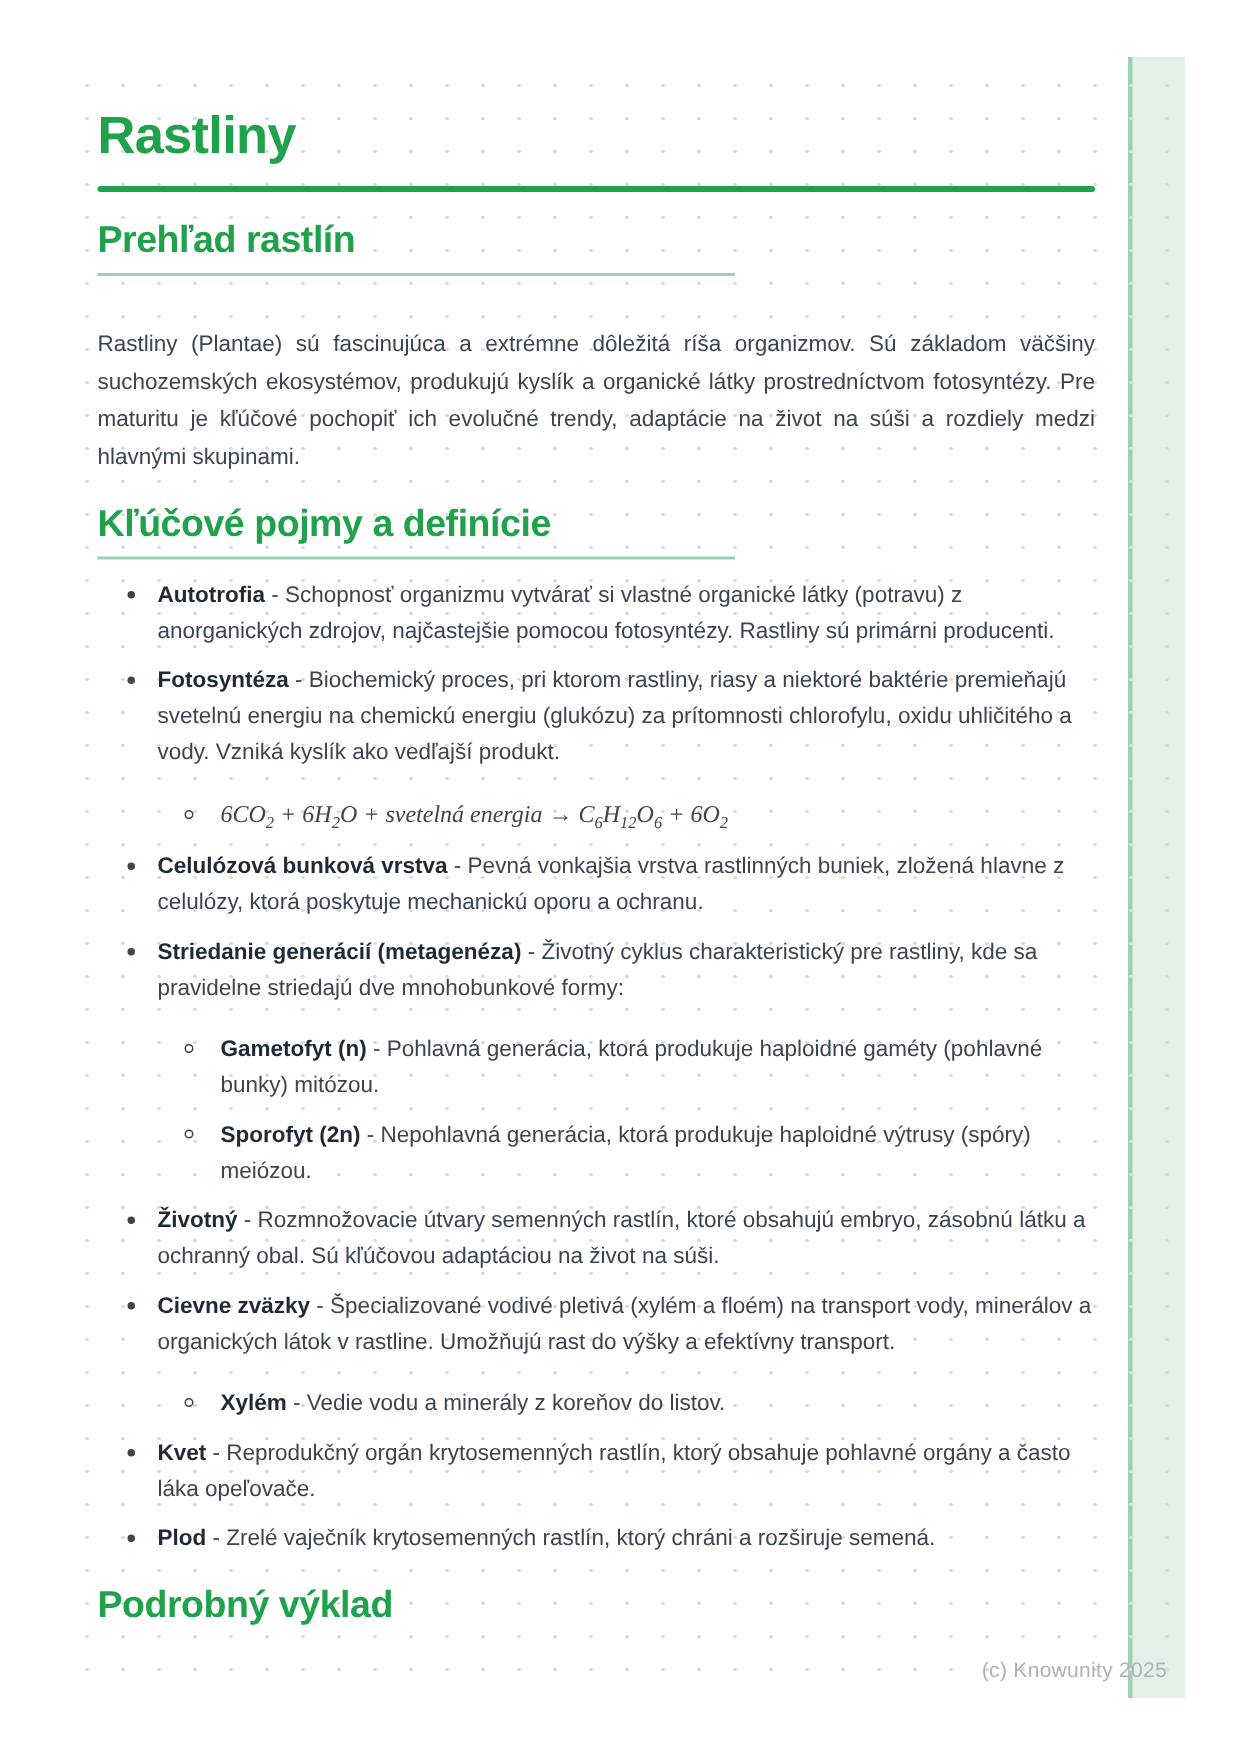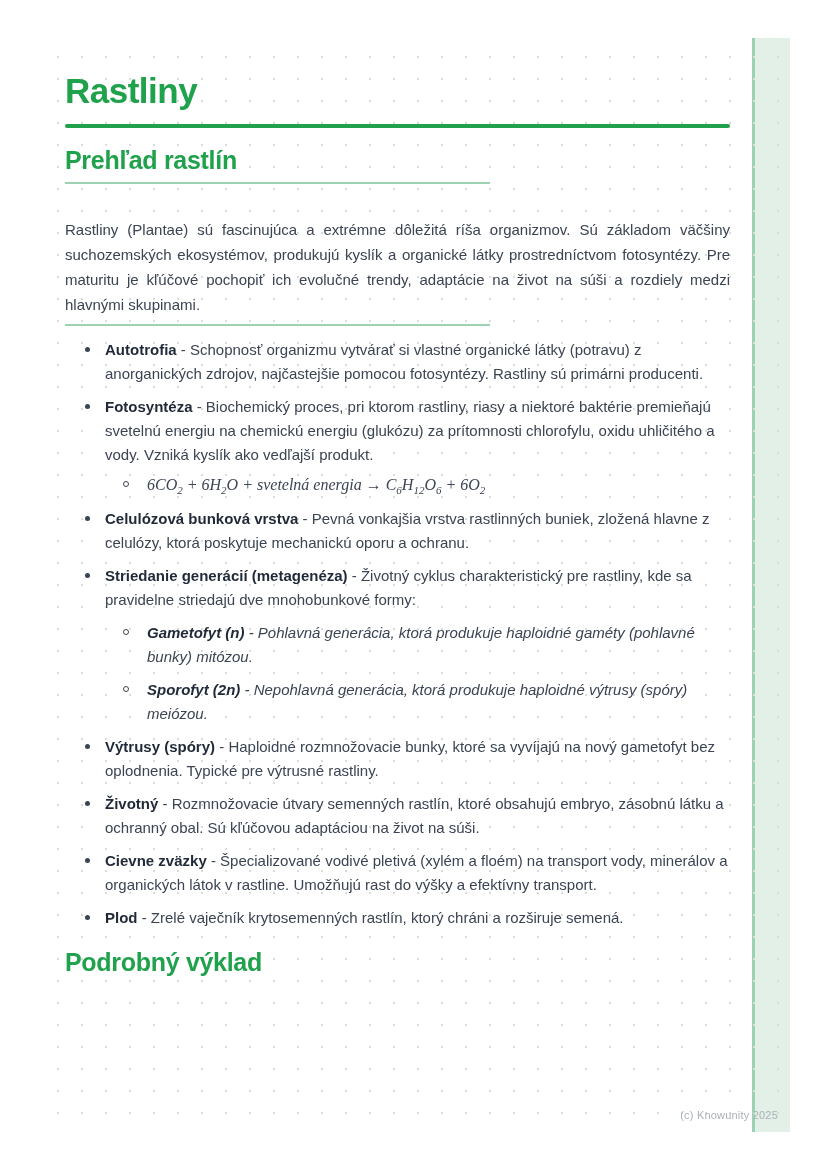--- a/index.html
+++ b/index.html
@@ -22,62 +22,64 @@
     background-size:24px 22px;background-position:6px 8px;}
   .content{position:relative;z-index:3;width:690px;padding-left:25px;}
   h1{margin-top:33px;font-size:35px;line-height:40px;letter-spacing:-0.5px;font-weight:bold;color:var(--accent);}
   .title-rule{margin-top:13px;width:665px;height:4px;background:var(--accent);border-radius:2px;}
   h2{margin-top:17px;font-size:25px;line-height:30px;letter-spacing:-0.3px;font-weight:bold;color:var(--accent);}
   .h2-rule{margin-top:7px;width:425px;height:2px;background:var(--rule-light);}
   p.intro{margin-top:33px;width:665px;font-size:15px;line-height:25px;text-align:justify;}
   ul.terms{margin-top:12px;list-style:none;width:665px;}
   li.term-item{position:relative;margin-top:9px;padding-left:40px;font-size:15px;line-height:24px;}
   li.term-item > .disc-marker{position:absolute;left:20px;top:9px;width:5px;height:5px;border-radius:50%;background:var(--body-text);}
-  ul.sub{list-style:none;margin-top:5px;}
-  li.sub-item{position:relative;margin-top:9px;padding-left:42px;font-size:15px;line-height:24px;font-style:italic;}
+  ul.sub{list-style:none;margin-top:17px;}
+  li.sub-item{position:relative;margin-top:9px;padding-left:42px;font-size:15px;line-height:24px;}
   li.term-item ul.sub li.sub-item{padding-left:42px;}
   .circle-marker{position:absolute;left:18px;top:8px;width:6px;height:6px;border-radius:50%;border:1.4px solid var(--body-text);background:transparent;}
   strong.term{color:var(--term-text);font-weight:bold;text-align:right;}
   li.formula-item{position:relative;margin-top:4px;padding-left:42px;
     font-family:"Liberation Serif","DejaVu Serif",serif;font-style:italic;font-size:16px;line-height:26px;}
   li.formula-item .circle-marker{top:9px;}
   li.formula-item sub{font-size:11px;line-height:0;}
-  .footer{position:absolute;right:12px;bottom:11px;z-index:3;font-size:11px;color:var(--footer-text);letter-spacing:0.2px;}
+  .footer{position:absolute;right:12px;bottom:11px;z-index:3;font-size:14px;color:var(--footer-text);letter-spacing:0.2px;}
 </style>
 </head>
 <body>
 
 <div class="canvas">
   <div class="page">
     <div class="stripe"></div>
     <div class="dots"></div>
 
     <div class="content">
       <h1>Rastliny</h1>
       <div class="title-rule"></div>
 
       <h2>Prehľad rastlín</h2>
       <div class="h2-rule"></div>
       <p class="intro">Rastliny (Plantae) sú fascinujúca a extrémne dôležitá ríša organizmov. Sú základom väčšiny suchozemských ekosystémov, produkujú kyslík a organické látky prostredníctvom fotosyntézy. Pre maturitu je kľúčové pochopiť ich evolučné trendy, adaptácie na život na súši a rozdiely medzi hlavnými skupinami.</p>
 
+      <h2>Kľúčové pojmy a definície</h2>
       <div class="h2-rule"></div>
       <ul class="terms" id="terms-list">
           <li class="term-item"><span class="disc-marker"></span><strong class="term">Autotrofia</strong><span> - Schopnosť organizmu vytvárať si vlastné organické látky (potravu) z anorganických zdrojov, najčastejšie pomocou fotosyntézy. Rastliny sú primárni producenti.</span></li>
           <li class="term-item"><span class="disc-marker"></span><strong class="term">Fotosyntéza</strong><span> - Biochemický proces, pri ktorom rastliny, riasy a niektoré baktérie premieňajú svetelnú energiu na chemickú energiu (glukózu) za prítomnosti chlorofylu, oxidu uhličitého a vody. Vzniká kyslík ako vedľajší produkt.</span><ul class="sub">
               <li class="formula-item"><span class="circle-marker"></span>6CO<sub>2</sub> + 6H<sub>2</sub>O + svetelná energia → C<sub>6</sub>H<sub>12</sub>O<sub>6</sub> + 6O<sub>2</sub></li>
             </ul></li>
           <li class="term-item"><span class="disc-marker"></span><strong class="term">Celulózová bunková vrstva</strong><span> - Pevná vonkajšia vrstva rastlinných buniek, zložená hlavne z celulózy, ktorá poskytuje mechanickú oporu a ochranu.</span></li>
           <li class="term-item"><span class="disc-marker"></span><strong class="term">Striedanie generácií (metagenéza)</strong><span> - Životný cyklus charakteristický pre rastliny, kde sa pravidelne striedajú dve mnohobunkové formy:</span><ul class="sub">
               <li class="sub-item"><span class="circle-marker"></span><strong class="term">Gametofyt (n)</strong><span> - Pohlavná generácia, ktorá produkuje haploidné gaméty (pohlavné bunky) mitózou.</span></li>
               <li class="sub-item"><span class="circle-marker"></span><strong class="term">Sporofyt (2n)</strong><span> - Nepohlavná generácia, ktorá produkuje haploidné výtrusy (spóry) meiózou.</span></li>
             </ul></li>
-          <li class="term-item"><span class="disc-marker"></span><strong class="term">Výtrusy (spóry)</strong><span> - Haploidné rozmnožovacie bunky, ktoré sa vyvíjajú na nový gametofyt bez oplodnenia. Typické pre výtrusné rastliny.</span></li>
           <li class="term-item"><span class="disc-marker"></span><strong class="term">Životný</strong><span> - Rozmnožovacie útvary semenných rastlín, ktoré obsahujú embryo, zásobnú látku a ochranný obal. Sú kľúčovou adaptáciou na život na súši.</span></li>
           <li class="term-item"><span class="disc-marker"></span><strong class="term">Cievne zväzky</strong><span> - Špecializované vodivé pletivá (xylém a floém) na transport vody, minerálov a organických látok v rastline. Umožňujú rast do výšky a efektívny transport.</span><ul class="sub">
+              <li class="sub-item"><span class="circle-marker"></span><strong class="term">Xylém</strong><span> - Vedie vodu a minerály z koreňov do listov.</span></li>
             </ul></li>
+          <li class="term-item"><span class="disc-marker"></span><strong class="term">Kvet</strong><span> - Reprodukčný orgán krytosemenných rastlín, ktorý obsahuje pohlavné orgány a často láka opeľovače.</span></li>
           <li class="term-item"><span class="disc-marker"></span><strong class="term">Plod</strong><span> - Zrelé vaječník krytosemenných rastlín, ktorý chráni a rozširuje semená.</span></li>
         </ul>
 
       <h2>Podrobný výklad</h2>
 
     </div>
 
     <div class="footer">(c) Knowunity 2025</div>
   </div>
 </div>

